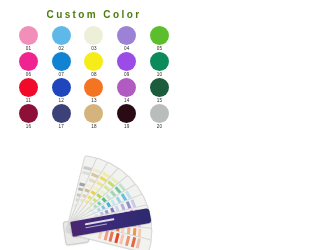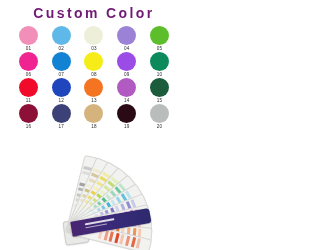--- a/index.html
+++ b/index.html
@@ -25,24 +25,24 @@
   .title-wrap {
     position: absolute;
     top: 4px;
     left: 0;
     width: 188px;
     text-align: center;
   }
   .title {
     display: inline-block;
     font-family: "Liberation Sans", sans-serif;
-    font-size: 14px;
+    font-size: 10px;
     font-weight: bold;
     letter-spacing: 2.4px;
-    color: #701a75;
+    color: #4d7c0f;
     white-space: nowrap;
     line-height: 15px;
   }
 
   
   .grid {
     position: absolute;
     top: 26px;
     left: 12px;
     width: 164px;

